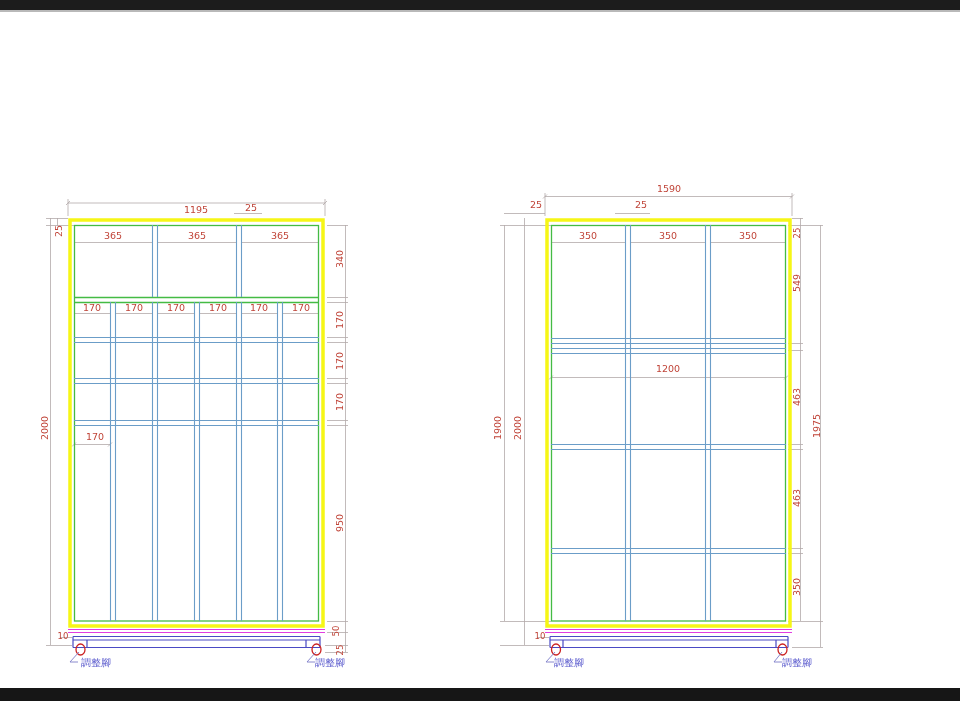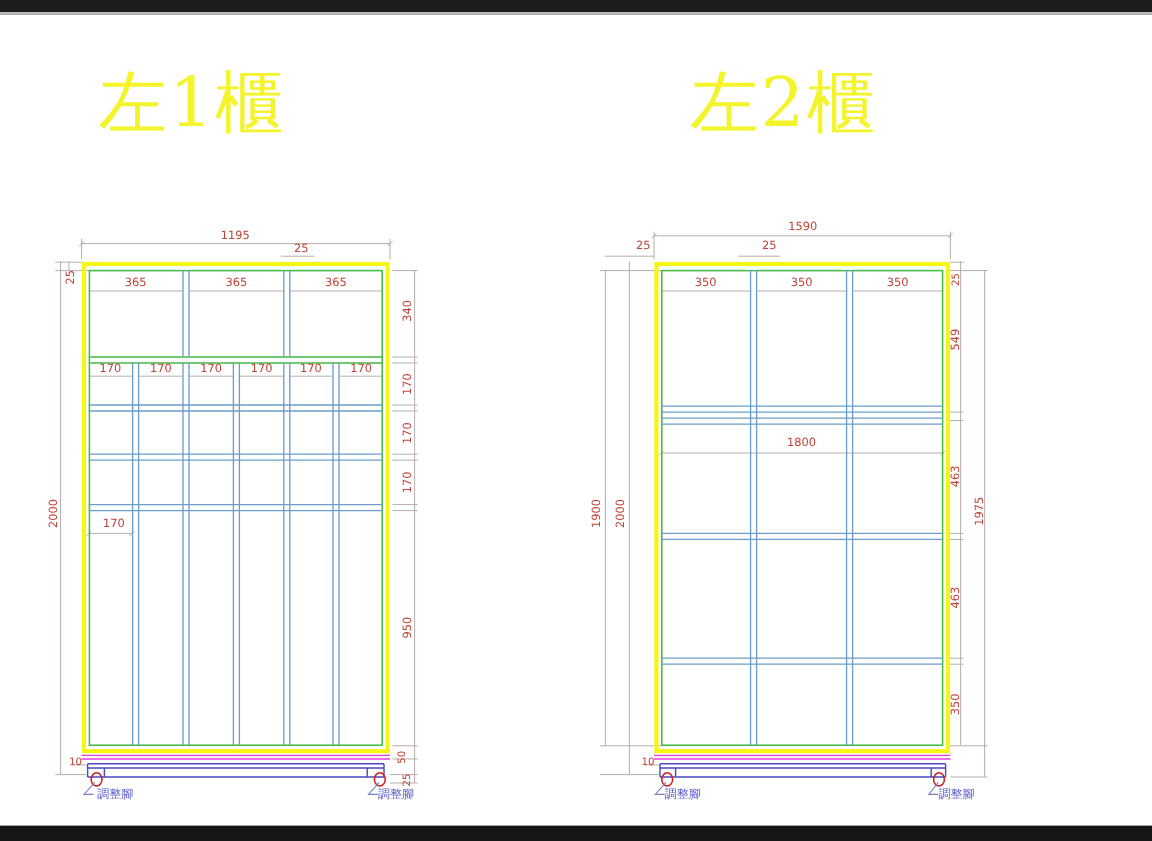--- a/index.html
+++ b/index.html
@@ -14,22 +14,20 @@
        white-space:nowrap;font-family:"DejaVu Sans","Liberation Sans",sans-serif;}
   .dim.rot{transform:translate(-50%,-50%) rotate(-90deg);}
 </style>
 </head>
 <body>
 
 <div id="stage">
   <div id="topbar"></div>
   <div id="bottombar"></div>
 
-  <div class="title" style="left:82px;top:58px">左1櫃</div>
-  <div class="title" style="left:575px;top:58px">左2櫃</div>
 
   <svg id="drawing" width="960" height="701" viewBox="0 0 960 701">
 
     <g>
 
       <g stroke="#b3a9a9" stroke-width="0.8" fill="none">
         <path d="M68,216 V199 M325,216 V199 M68,203 H325
                  M234,213.5 H262
                  M68,218.5 H46 M74,225.5 H46 M72,645.5 H46
                  M50.5,218 V645
@@ -113,21 +111,21 @@
       <g stroke="#cc2222" stroke-width="1.3" fill="none">
         <ellipse cx="556" cy="649.5" rx="4.5" ry="5.5"></ellipse>
         <ellipse cx="782.5" cy="649.5" rx="4.5" ry="5.5"></ellipse>
       </g>
 
       <path d="M555,652 L546,662 H554 M782,652 L774,662 H782" stroke="#7d7dc8" stroke-width="0.9" fill="none"></path>
     </g>
   </svg>
 
   <div id="labels">
-      <span class="dim" style="left: 196px; top: 197px; color: rgb(192, 68, 56);">1195</span>
+      <span class="dim" style="left: 196px; top: 210px; color: rgb(192, 68, 56);">1195</span>
       <span class="dim" style="left: 251px; top: 208px; color: rgb(192, 68, 56);">25</span>
       <span class="dim rot" style="left: 59px; top: 231px; color: rgb(192, 68, 56);">25</span>
       <span class="dim rot" style="left: 45px; top: 428px; color: rgb(192, 68, 56);">2000</span>
       <span class="dim" style="left: 113px; top: 236px; color: rgb(192, 68, 56);">365</span>
       <span class="dim" style="left: 197px; top: 236px; color: rgb(192, 68, 56);">365</span>
       <span class="dim" style="left: 280px; top: 236px; color: rgb(192, 68, 56);">365</span>
       <span class="dim rot" style="left: 340px; top: 259px; color: rgb(192, 68, 56);">340</span>
       <span class="dim" style="left: 92px; top: 308px; color: rgb(192, 68, 56);">170</span>
       <span class="dim" style="left: 134px; top: 308px; color: rgb(192, 68, 56);">170</span>
       <span class="dim" style="left: 176px; top: 308px; color: rgb(192, 68, 56);">170</span>
@@ -145,21 +143,21 @@
       <span class="dim" style="left: 96px; top: 663px; color: rgb(93, 93, 206); font-size: 10px;">調整腳</span>
       <span class="dim" style="left: 330px; top: 663px; color: rgb(93, 93, 206); font-size: 10px;">調整腳</span>
       <span class="dim" style="left: 669px; top: 189px; color: rgb(192, 68, 56);">1590</span>
       <span class="dim" style="left: 536px; top: 205px; color: rgb(192, 68, 56);">25</span>
       <span class="dim" style="left: 641px; top: 205px; color: rgb(192, 68, 56);">25</span>
       <span class="dim" style="left: 588px; top: 236px; color: rgb(192, 68, 56);">350</span>
       <span class="dim" style="left: 668px; top: 236px; color: rgb(192, 68, 56);">350</span>
       <span class="dim" style="left: 748px; top: 236px; color: rgb(192, 68, 56);">350</span>
       <span class="dim rot" style="left: 797px; top: 233px; color: rgb(192, 68, 56); font-size: 8.5px;">25</span>
       <span class="dim rot" style="left: 797px; top: 283px; color: rgb(192, 68, 56);">549</span>
-      <span class="dim" style="left: 668px; top: 369px; color: rgb(192, 68, 56);">1800</span>
+      <span class="dim" style="left: 668px; top: 369px; color: rgb(192, 68, 56);">1200</span>
       <span class="dim rot" style="left: 797px; top: 397px; color: rgb(192, 68, 56);">463</span>
       <span class="dim rot" style="left: 817px; top: 426px; color: rgb(192, 68, 56);">1975</span>
       <span class="dim rot" style="left: 797px; top: 498px; color: rgb(192, 68, 56);">463</span>
       <span class="dim rot" style="left: 797px; top: 587px; color: rgb(192, 68, 56);">350</span>
       <span class="dim rot" style="left: 498px; top: 428px; color: rgb(192, 68, 56);">1900</span>
       <span class="dim rot" style="left: 518px; top: 428px; color: rgb(192, 68, 56);">2000</span>
       <span class="dim" style="left: 540px; top: 636px; color: rgb(192, 68, 56); font-size: 8.5px;">10</span>
       <span class="dim" style="left: 569px; top: 663px; color: rgb(93, 93, 206); font-size: 10px;">調整腳</span>
       <span class="dim" style="left: 797px; top: 663px; color: rgb(93, 93, 206); font-size: 10px;">調整腳</span>
     </div>

